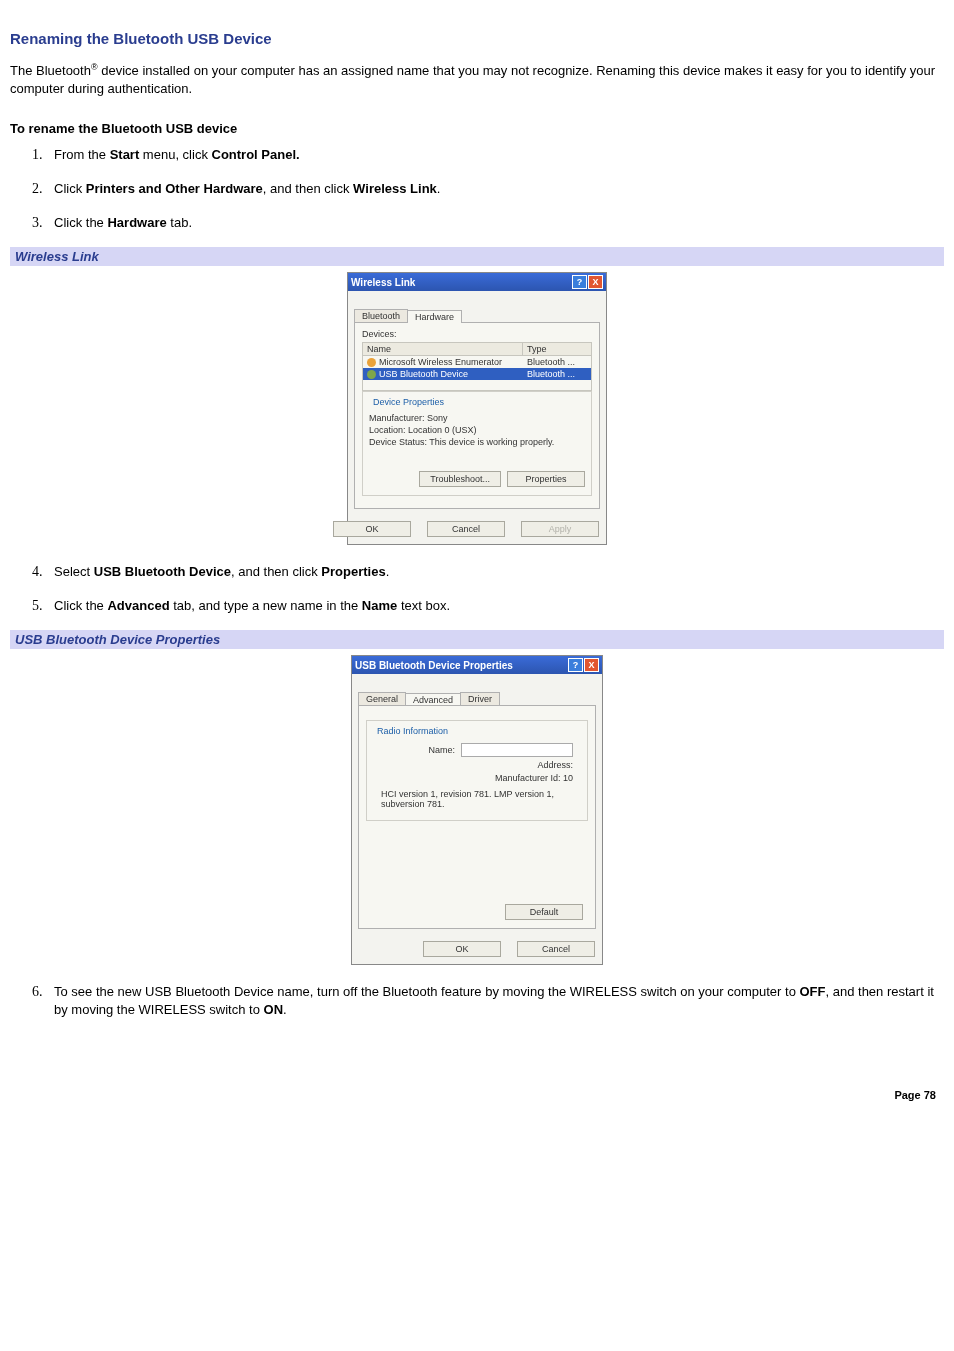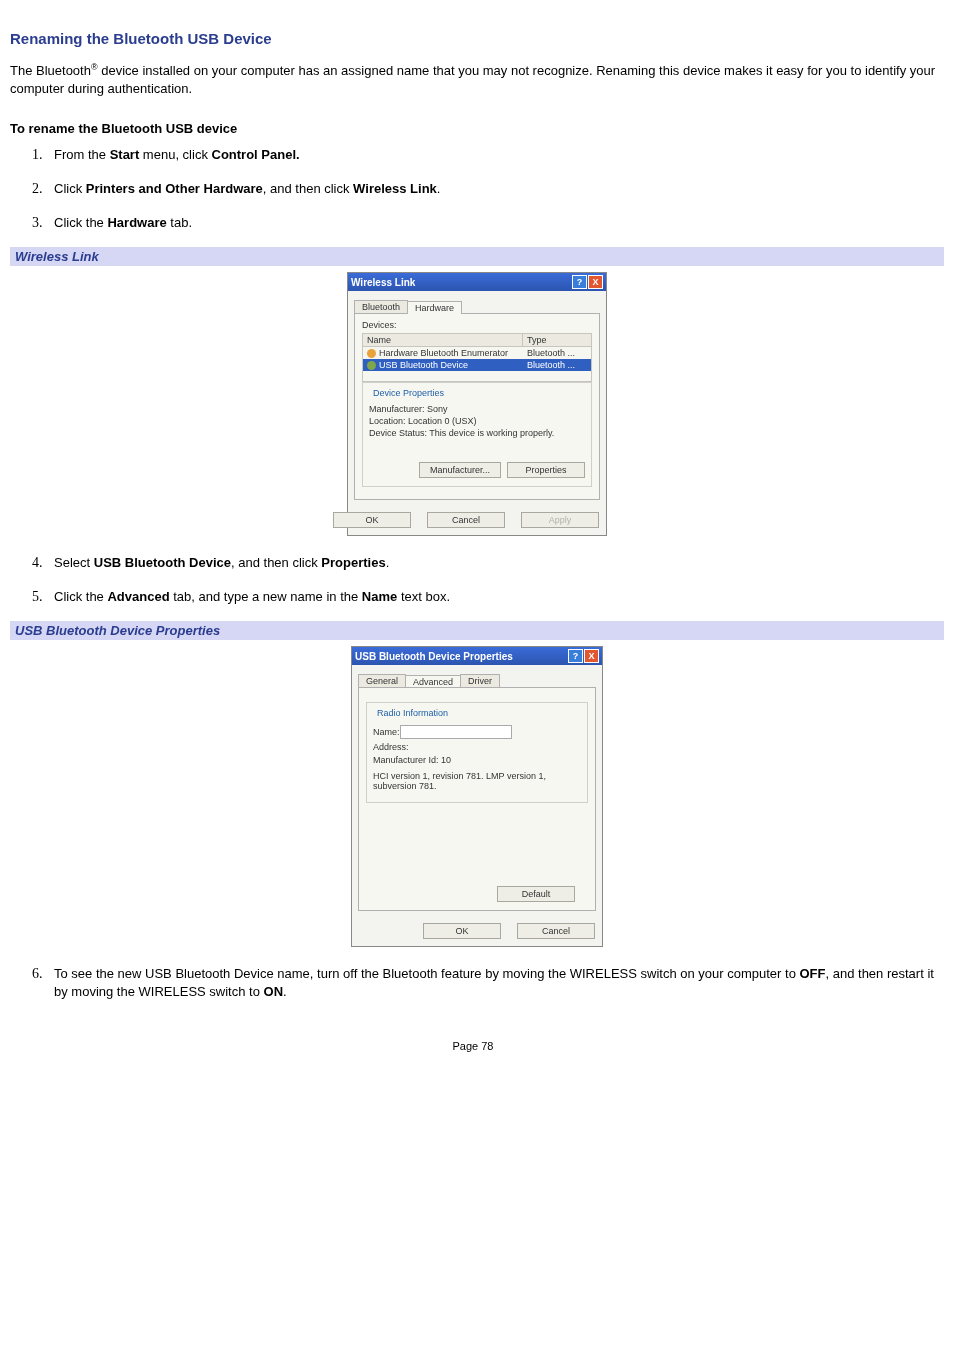--- a/index.html
+++ b/index.html
@@ -53,21 +53,21 @@
     align-items: center;
     justify-content: space-between;
     padding: 2px 3px;
     font-size: 10px;
     font-weight: bold;
   }
   .ctlbtns { display: flex; gap: 1px; }
   .ctlbtn { width: 13px; height: 12px; display: flex; align-items:center; justify-content:center; font-size:9px; font-weight:bold; border:1px solid #fff; }
   .ctlbtn.help { background:#3a7edc; color:#fff; }
   .ctlbtn.close { background:#e25630; color:#fff; }
-  .tabs { display:flex; padding: 9px 6px 0 6px; font-size:9px; gap:0; }
+  .tabs { display:flex; padding: 18px 6px 0 6px; font-size:9px; gap:0; }
   .tab { border:1px solid #b0b0b0; border-bottom:none; padding:1px 7px; background:#ece9e0; margin-right:-1px; }
   .tab.active { background:#f7f7f2; position:relative; top:1px; }
   .tabpage { border:1px solid #b0b0b0; margin:0 6px 6px 6px; padding:6px 7px; background:#f7f7f2; }
   .groupbox { border:1px solid #d0cfc8; padding:5px 6px 8px 6px; margin-bottom:6px; }
   .grouptitle { color:#1d5fa8; font-size:9px; margin:-10px 0 4px 2px; background:#f7f7f2; display:inline-block; padding:0 2px; }
   .listhead { display:flex; background:#eceae0; border:1px solid #c7c6be; font-size:9px; }
   .listhead > div { padding:1px 4px; }
   .lh-name { flex:1; border-right:1px solid #c7c6be; }
   .lh-type { width:60px; }
   .listbody { border:1px solid #c7c6be; border-top:none; font-size:9px; }
@@ -81,30 +81,30 @@
   .propline { font-size:9px; margin:2px 0; }
   .btnrow { display:flex; justify-content:flex-end; gap:6px; margin-top:24px; }
   .wbtn { border:1px solid #a9a89e; background:#efeee6; font-size:9px; padding:2px 10px; min-width:56px; text-align:center; }
   .dlgfoot { display:flex; justify-content:flex-end; gap:16px; padding:6px 7px 7px 7px; }
   .wbtn.disabled { color:#b3b2aa; }
 
   
   .dlg2 { width: 250px; }
   .dlg2 .tabpage { min-height: 210px; position:relative; }
   .dlg2 .groupbox { margin-top:8px; }
-  .radioline { display:flex; align-items:center; margin:3px 0; font-size:9px; }
+  .radioline { display:flex; align-items:center; gap:6px; margin:3px 8px; font-size:9px;justify-content:flex-end; }
   .namebox { border:1px solid #aaa; width:110px; height:12px; background:#fff; }
-  .dlg2 .defrow { position:absolute; right:20px; bottom:8px;margin-top:7px; }
+  .dlg2 .defrow { position:absolute; right:12px; bottom:8px;margin-top:7px; }
 
   .page-footer {
-    text-align: center;
+    text-align: right;
     font-size: 11px;
-    margin-top: 40px;
+    margin-top: 71px;
     padding-right: 8px;
-    font-weight: normal;
+    font-weight: bold;
   }
 </style>
 </head>
 <body>
 
 <h1 class="heading">Renaming the Bluetooth USB Device</h1>
 
 <p class="body">
   <span>The Bluetooth</span><span style="font-size:9px; vertical-align:super;">®</span><span> device installed on your computer has an assigned name that you may not recognize. Renaming this device makes it easy for you to identify your computer during authentication.</span>
 </p>
@@ -143,41 +143,41 @@
     <div class="tabpage">
       <div style="margin-bottom:3px;">Devices:</div>
       <div class="listhead">
         <div class="lh-name">Name</div>
         <div class="lh-type">Type</div>
       </div>
       <div class="listbody">
         <div class="row">
           <div class="rname">
               <span class="icon-round icon-bt1"></span>
-              <span>Hardware Bluetooth Enumerator</span>
+              <span>Microsoft Wireless Enumerator</span>
             </div>
           <div class="rtype">Bluetooth ...</div>
         </div>
         <div class="row sel">
           <div class="rname">
               <span class="icon-round icon-bt2"></span>
               <span>USB Bluetooth Device</span>
             </div>
           <div class="rtype">Bluetooth ...</div>
         </div>
         <div style="height:10px;"></div>
       </div>
 
       <div class="groupbox" style="">
         <div class="grouptitle">Device Properties</div>
         <div class="propline">Manufacturer: Sony</div>
         <div class="propline">Location: Location 0 (USX)</div>
         <div class="propline">Device Status: This device is working properly.</div>
         <div class="btnrow">
-          <div class="wbtn">Manufacturer...</div>
+          <div class="wbtn">Troubleshoot...</div>
           <div class="wbtn">Properties</div>
         </div>
       </div>
     </div>
     <div class="dlgfoot">
       <div class="wbtn">OK</div>
       <div class="wbtn">Cancel</div>
       <div class="wbtn disabled">Apply</div>
     </div>
   </div>

